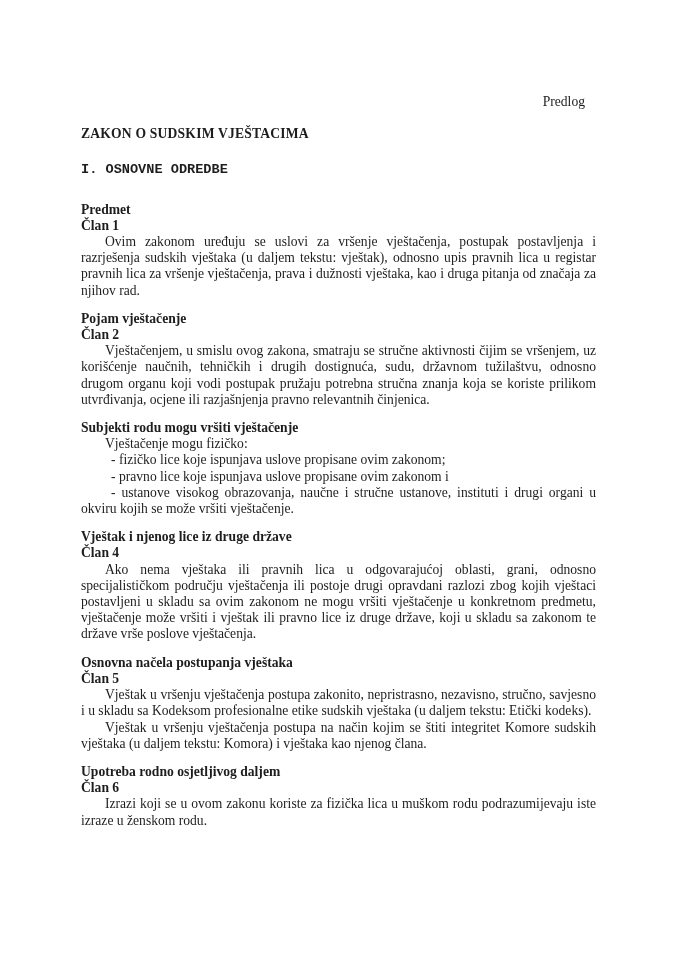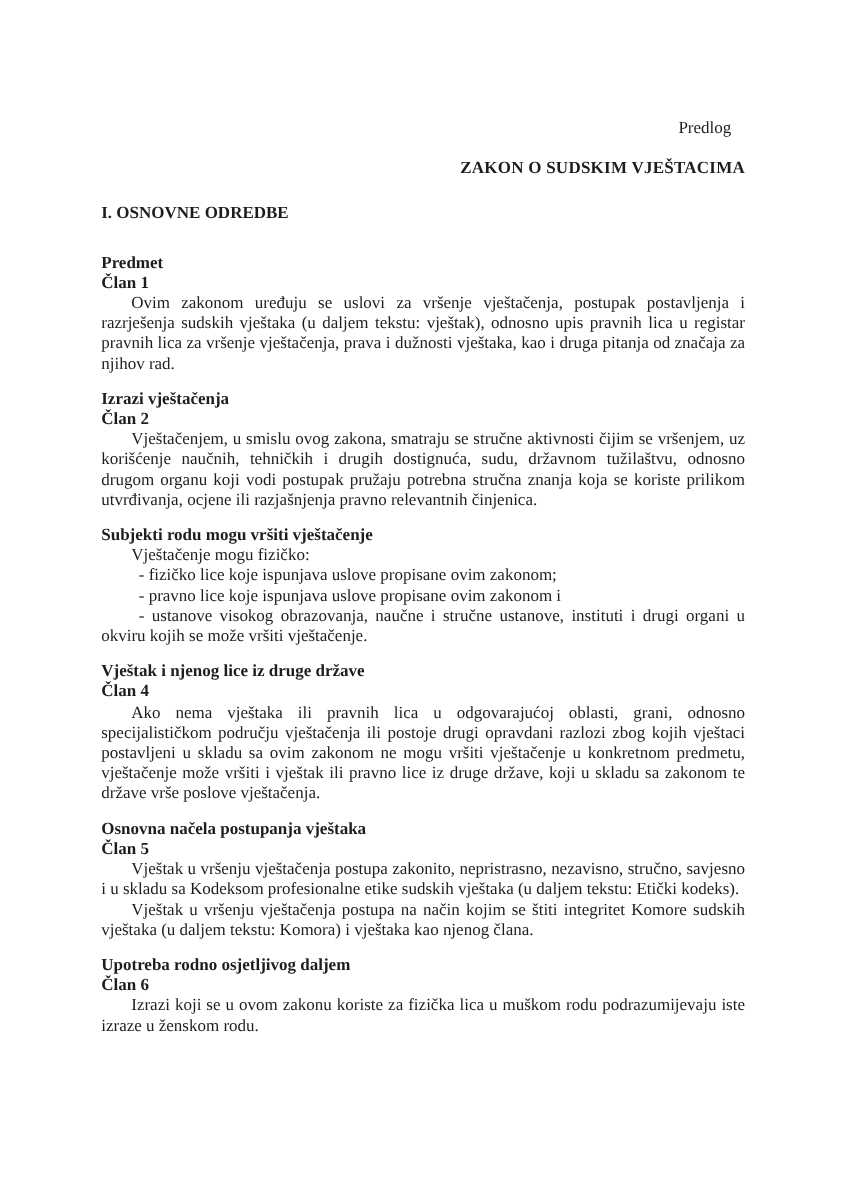--- a/index.html
+++ b/index.html
@@ -20,28 +20,29 @@
     height: 960px;
     padding: 94px 83px 0 81px;
     background: #ffffff;
     border-radius: 28px;
   }
   .doc-label {
     text-align: right;
     padding-right: 11px;
   }
   .title {
-    text-align: right;
+    text-align: left;
     font-weight: bold;
     margin-top: 16px;
     letter-spacing: 0.2px;
   }
   .chapter {
     font-weight: bold;
     margin-top: 20px;
+    font-family: Liberation Mono, monospace;
   }
   .law-section { margin-top: 12px; }
   .law-section.first { margin-top: 23px; }
   .sec-heading, .article {
     text-align: left;
     font-weight: bold;
   }
   .para {
     text-align: justify;
     text-indent: 24px;
@@ -59,21 +60,21 @@
 
   <div class="chapter">I. OSNOVNE ODREDBE</div>
 
   <section class="law-section first">
     <div class="sec-heading">Predmet</div>
     <div class="article">Član 1</div>
     <p class="para">Ovim zakonom uređuju se uslovi za vršenje vještačenja, postupak postavljenja i razrješenja sudskih vještaka (u daljem tekstu: vještak), odnosno upis pravnih lica u registar pravnih lica za vršenje vještačenja, prava i dužnosti vještaka, kao i druga pitanja od značaja za njihov rad.</p>
   </section>
 
   <section class="law-section">
-    <div class="sec-heading">Izrazi vještačenja</div>
+    <div class="sec-heading">Pojam vještačenje</div>
     <div class="article">Član 2</div>
     <p class="para">Vještačenjem, u smislu ovog zakona, smatraju se stručne aktivnosti čijim se vršenjem, uz korišćenje naučnih, tehničkih i drugih dostignuća, sudu, državnom tužilaštvu, odnosno drugom organu koji vodi postupak pružaju potrebna stručna znanja koja se koriste prilikom utvrđivanja, ocjene ili razjašnjenja pravno relevantnih činjenica.</p>
   </section>
 
   <section class="law-section">
     <div class="sec-heading">Subjekti rodu mogu vršiti vještačenje</div>
     <p class="para">Vještačenje mogu fizičko:</p>
     <p class="para list-item">- fizičko lice koje ispunjava uslove propisane ovim zakonom;</p>
     <p class="para list-item">- pravno lice koje ispunjava uslove propisane ovim zakonom i</p>
     <p class="para list-item">- ustanove visokog obrazovanja, naučne i stručne ustanove, instituti i drugi organi u okviru kojih se može vršiti vještačenje.</p>

